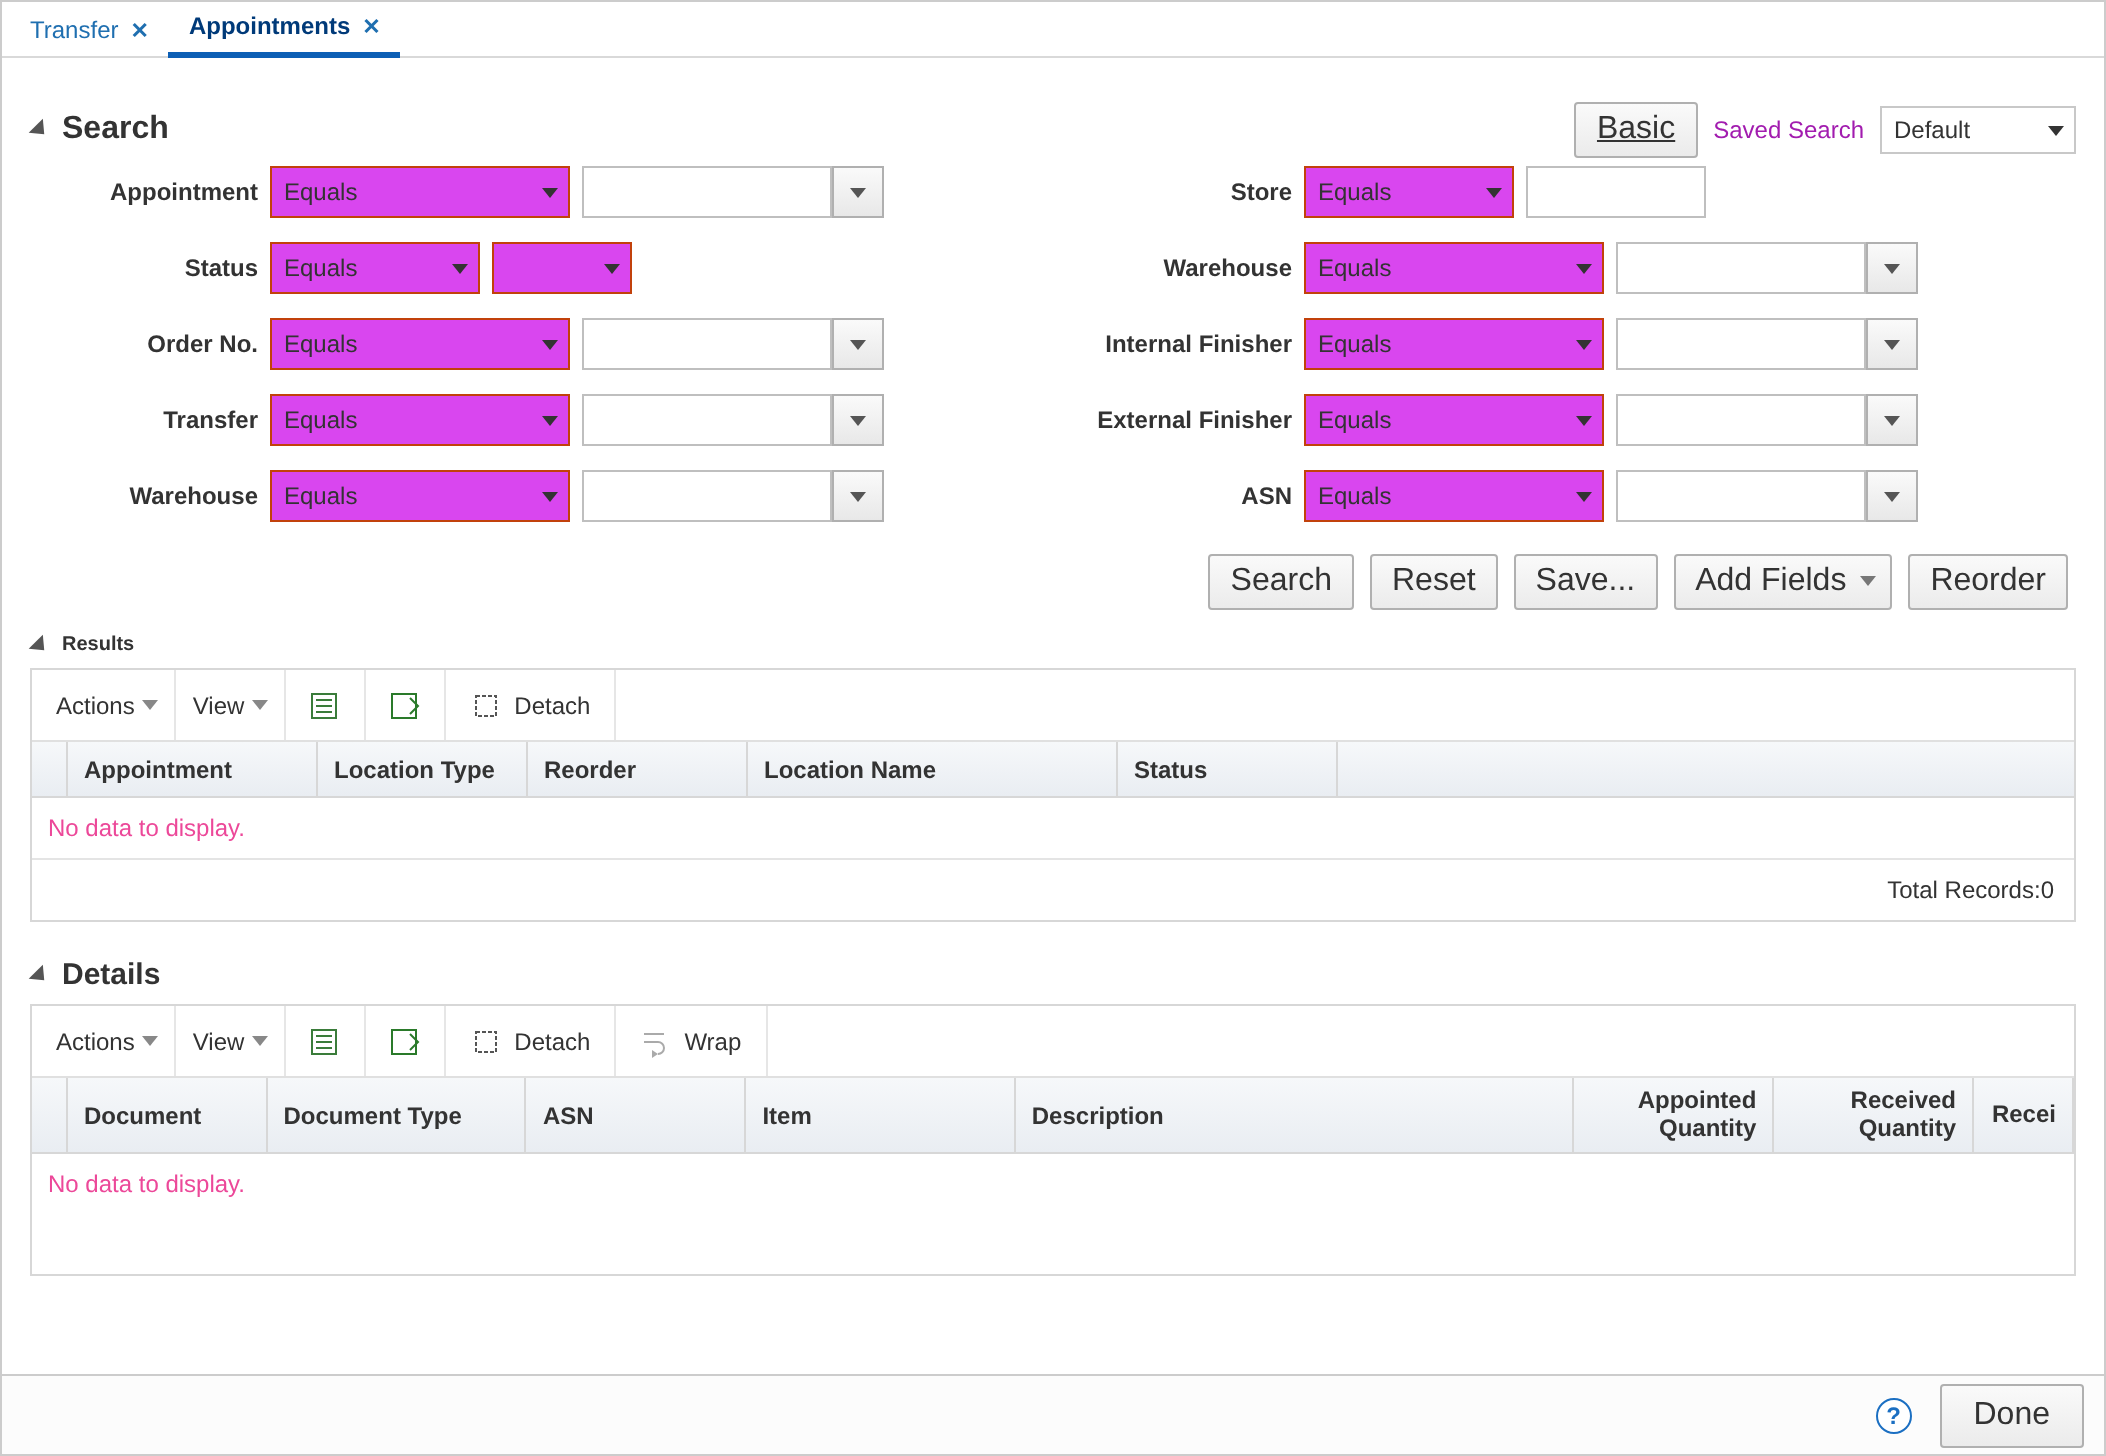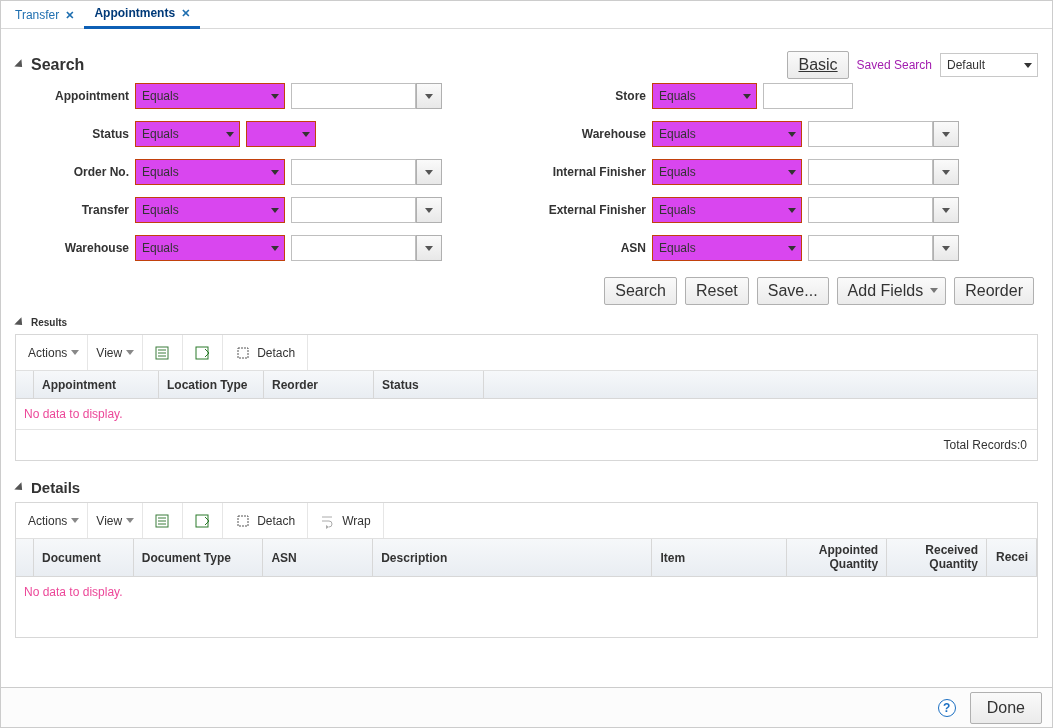--- a/index.html
+++ b/index.html
@@ -451,20 +451,21 @@
               <rect x="3" y="3" width="10" height="10" fill="none" stroke="#555" stroke-dasharray="2 1"></rect>
             </svg>
           <span>Detach</span>
         </div>
       </div>
       <div class="thead" id="results-thead">
         <div class="th-sort"></div>
       <div class="th" style="width: 125px;">Appointment</div>
           <div class="th" style="width: 105px;">Location Type</div>
           <div class="th" style="width: 110px;">Reorder</div>
+          <div class="th" style="width: 185px;">Location Name</div>
           <div class="th" style="width: 110px;">Status</div>
         </div>
       <div class="nodata">No data to display.</div>
       <div class="total-row">
         <span>Total Records:</span>
           <span>0</span>
       </div>
     </div>
 
     <div class="section-title-wrap" style="margin-top:18px;">
@@ -506,22 +507,22 @@
               <path d="M6 12l3 2-3 2z" fill="#aaa"></path>
             </svg>
           <span>Wrap</span>
         </div>
       </div>
       <div class="thead details-thead" id="details-thead" style="height:38px;">
         <div class="th-sort"></div>
       <div class="th" style="width: 100px;">Document</div>
           <div class="th" style="width: 130px;">Document Type</div>
           <div class="th" style="width: 110px;">ASN</div>
+          <div class="th" style="width: 135px;">Item</div>
           <div class="th" style="width: 280px;">Description</div>
-          <div class="th" style="width: 135px;">Item</div>
           <div class="th right" style="width: 100px;">Appointed<br>Quantity</div>
           <div class="th right" style="width: 100px;">Received<br>Quantity</div>
           <div class="th right" style="width: 50px;">Recei</div>
         </div>
       <div class="nodata">No data to display.</div>
       <div style="height:30px"></div>
     </div>
 
     <div style="height:10px"></div>
   </div>

